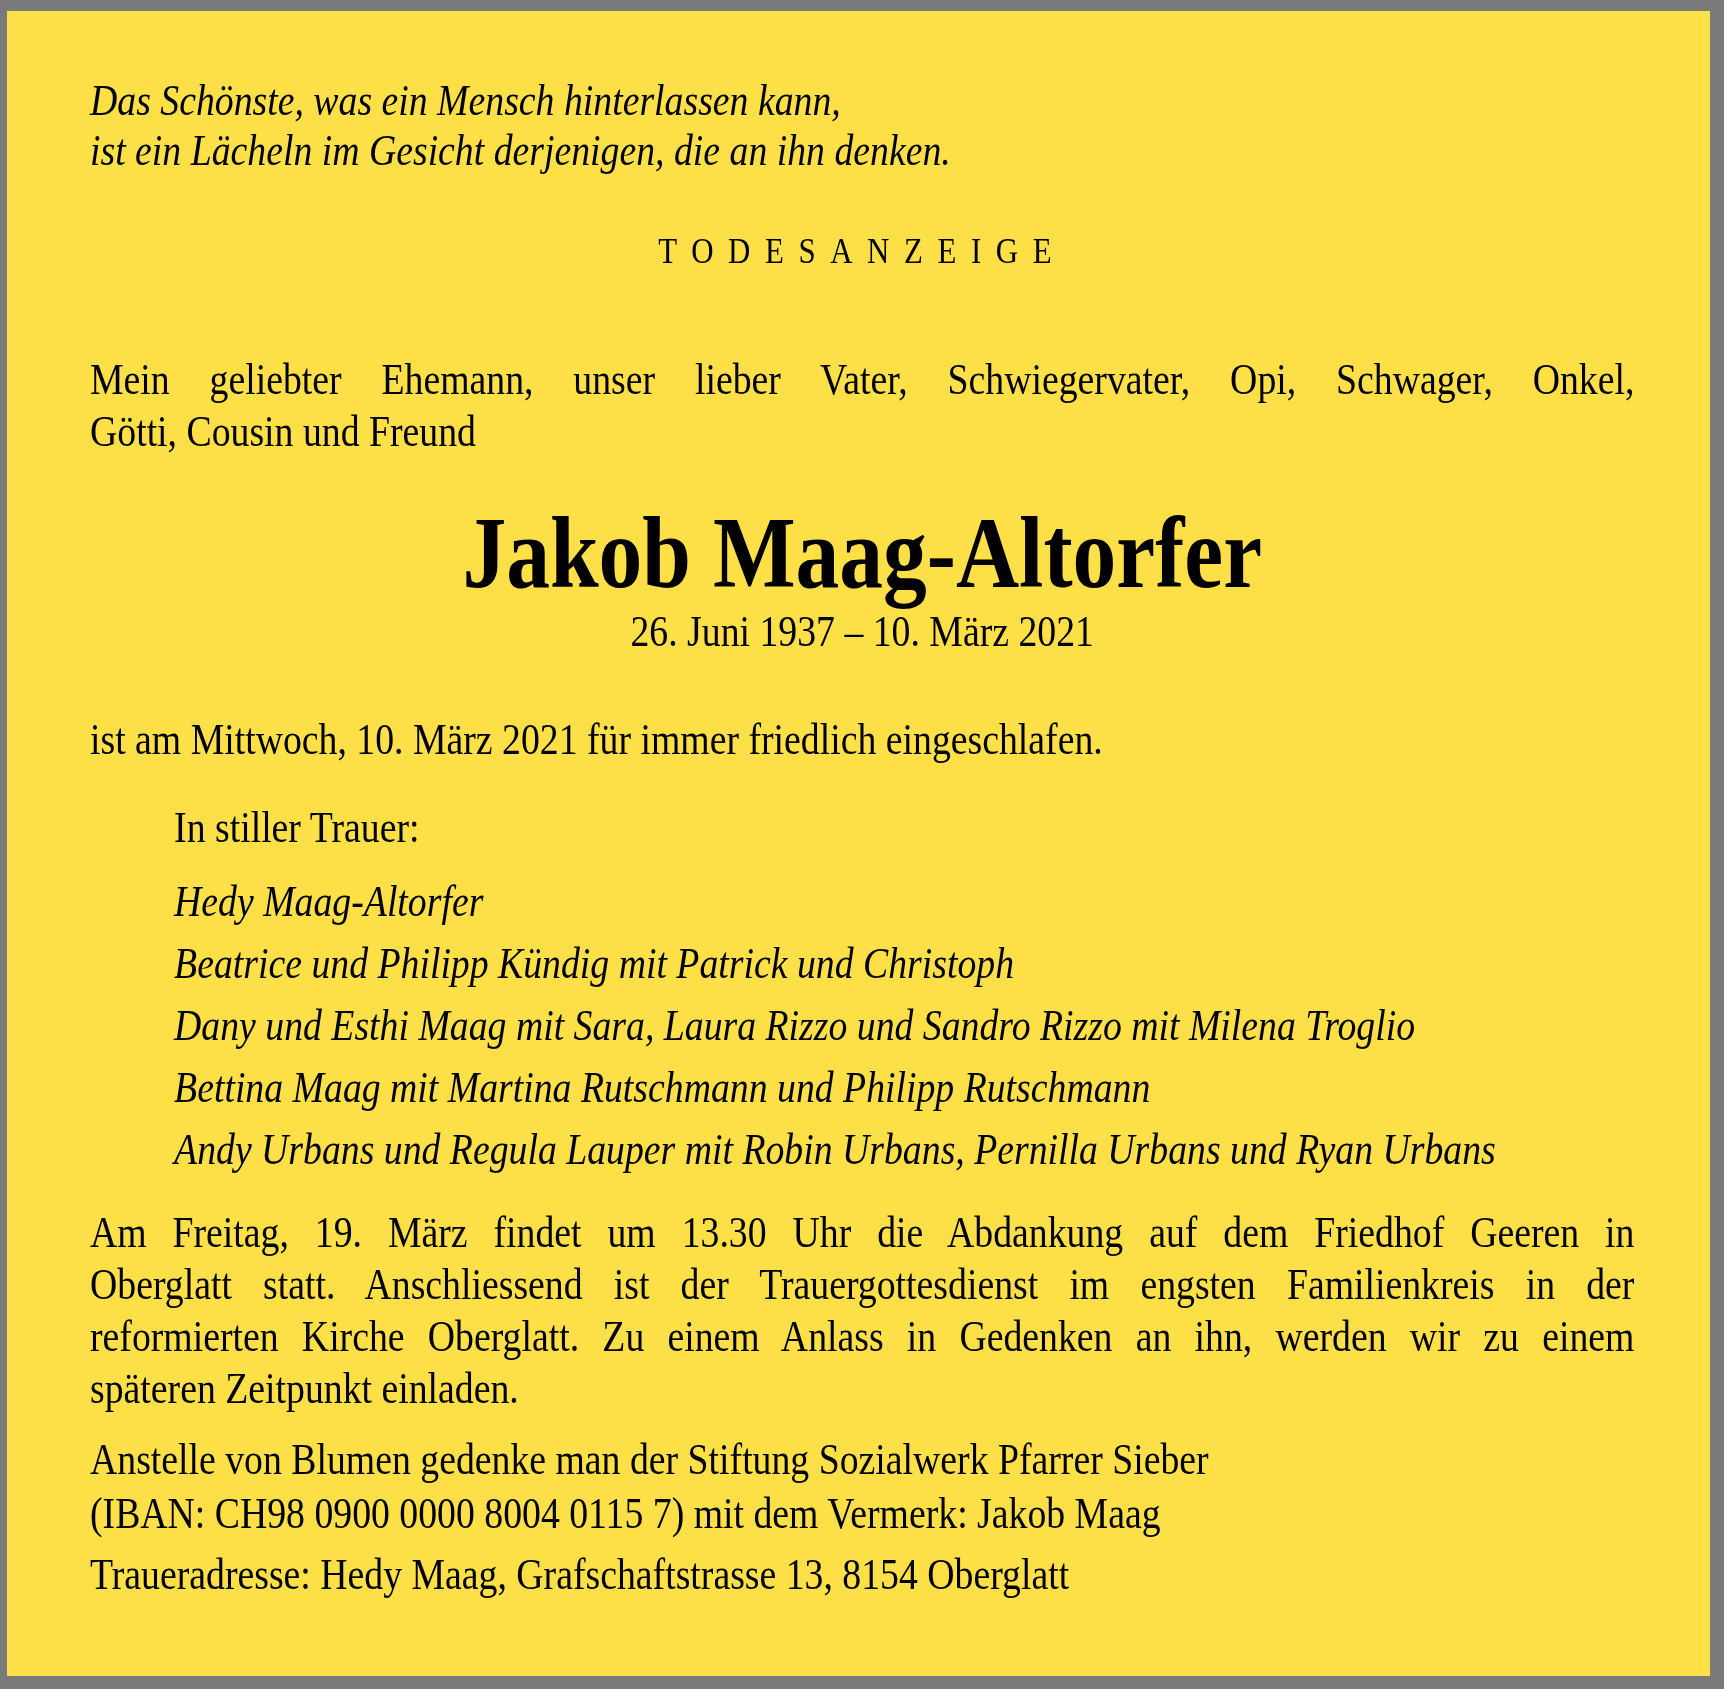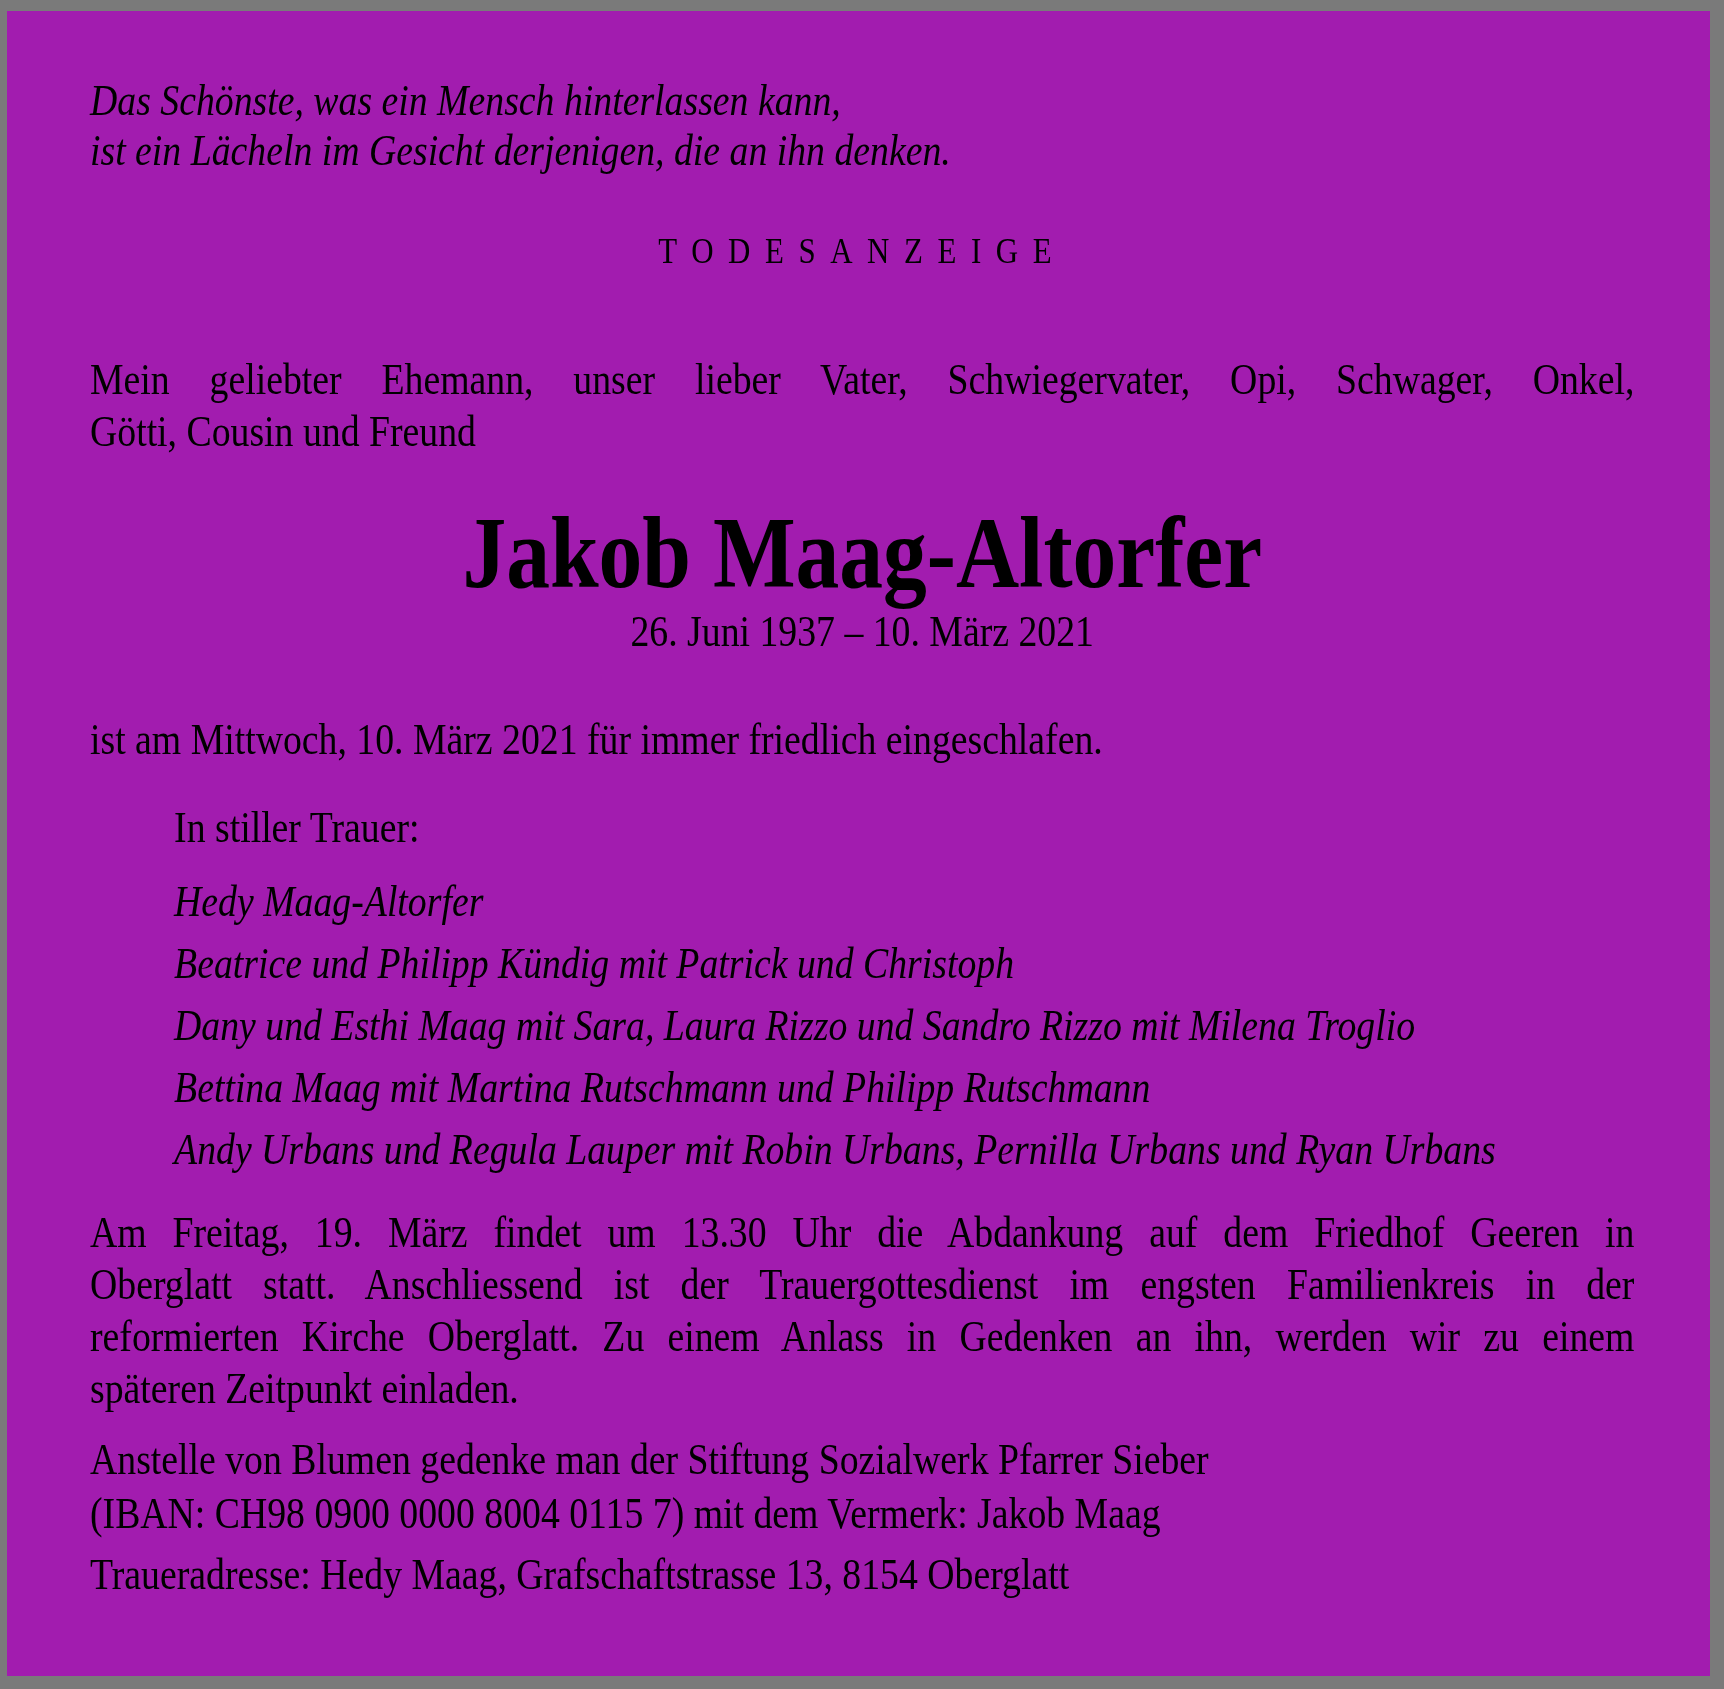--- a/index.html
+++ b/index.html
@@ -4,21 +4,21 @@
 <style>
   html, body {
     margin: 0;
     padding: 0;
     background: #ffffff;
   }
   .scan {
     position: relative;
     width: 1724px;
     height: 1689px;
-    background: #a21caf;
+    background: #fde047;
     overflow: hidden;
     font-family: "Liberation Serif", "DejaVu Serif", serif;
     color: #000000;
   }
   
   .frame { position: absolute; background: #7a7a7a; }
   .frame.top    { left: 0; top: 0; width: 1724px; height: 11px; }
   .frame.left   { left: 0; top: 11px; width: 7px; height: 1665px; }
   .frame.right  { right: 0; top: 11px; width: 14px; height: 1665px; }
   .frame.bottom { left: 0; bottom: 0; width: 1724px; height: 13px; }

